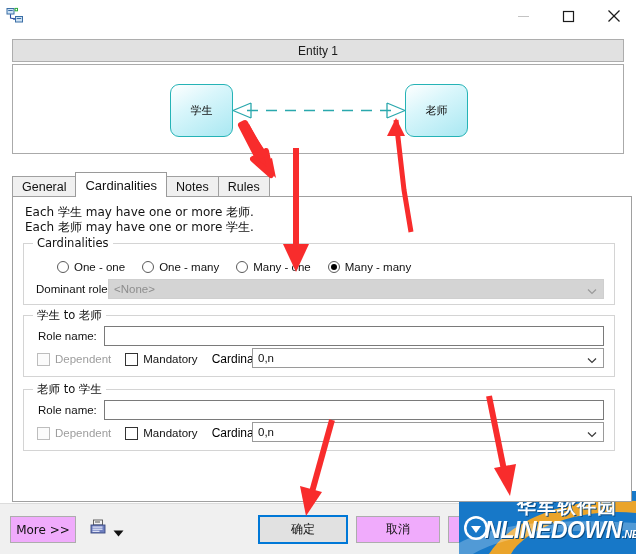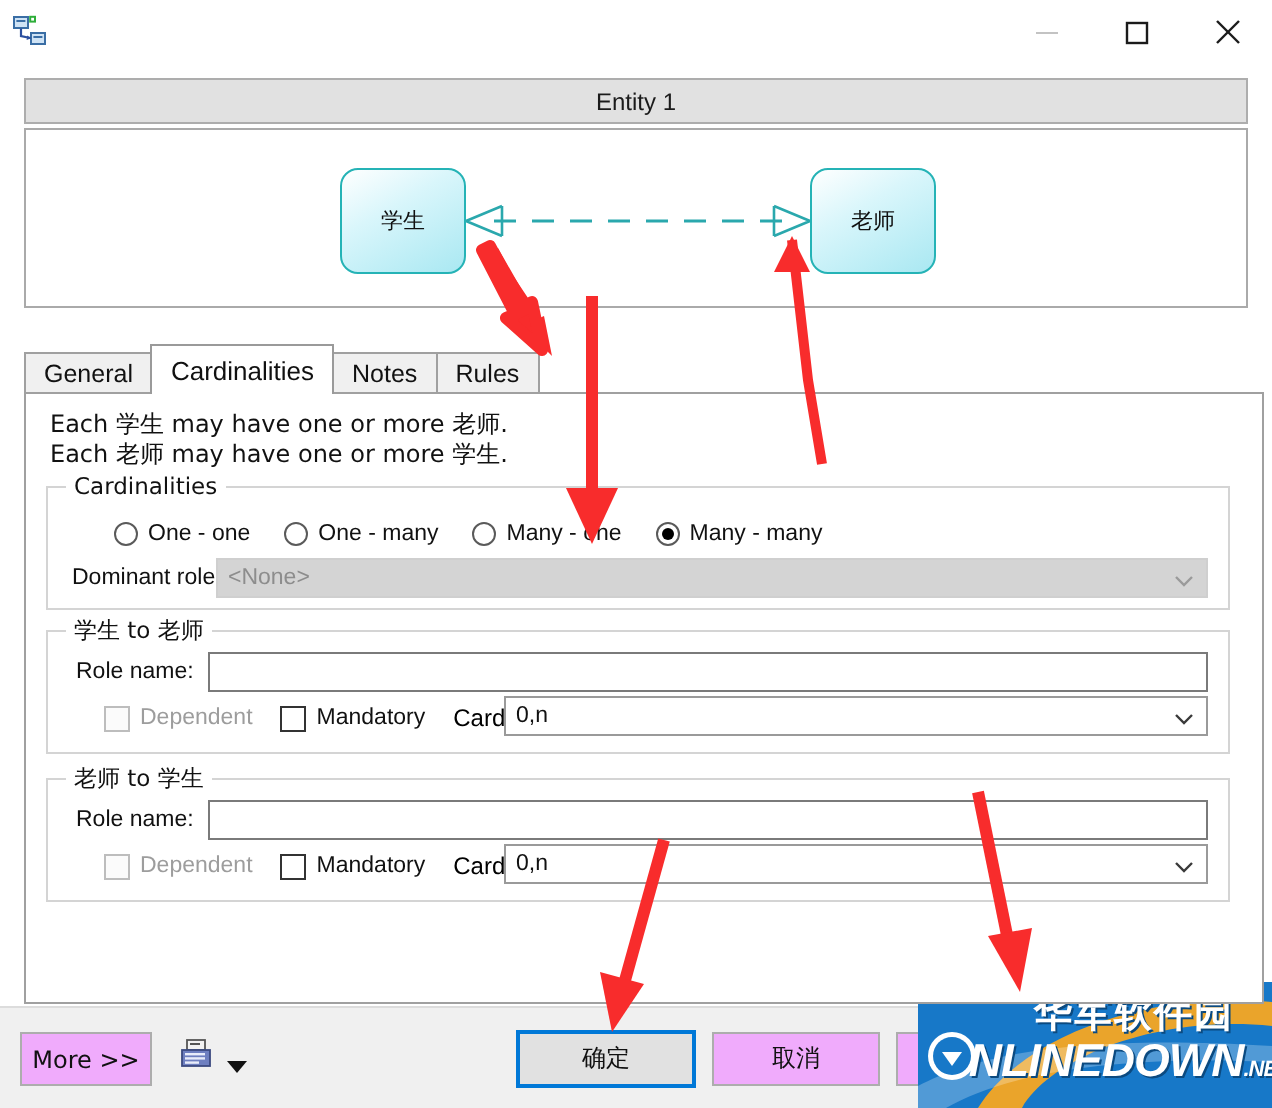--- a/index.html
+++ b/index.html
@@ -112,21 +112,21 @@
   .combo{
     position:absolute; height:20px; border:1px solid #9a9a9a; background:#ffffff;
     display:flex; align-items:center; padding-left:5px; font-size:11.5px; color:#111;
   }
   .combo.dis{ background:#d4d4d4; border-color:#cfcfcf; color:#8d8d8d; }
   .combo .chev{ position:absolute; right:6px; top:5px; }
   .textbox{
     position:absolute; height:20px; border:1px solid #7a7a7a; background:#ffffff;
   }
 
-  .cbrow{ position:absolute; left:28px; top:36px; display:flex; align-items:center; }
+  .cbrow{ position:absolute; left:13px; top:36px; display:flex; align-items:center; }
   .cbx{ display:flex; align-items:center; margin-right:14px; font-size:11.5px; color:#111; }
   .cbx.dis{ color:#9d9d9d; }
   .cbox{
     width:13px; height:13px; border:1px solid #333333; background:#ffffff;
     margin-right:5px; flex:none;
   }
   .cbx.dis .cbox{ border-color:#bdbdbd; background:#fbfbfb; }
 
   
   .footer{

